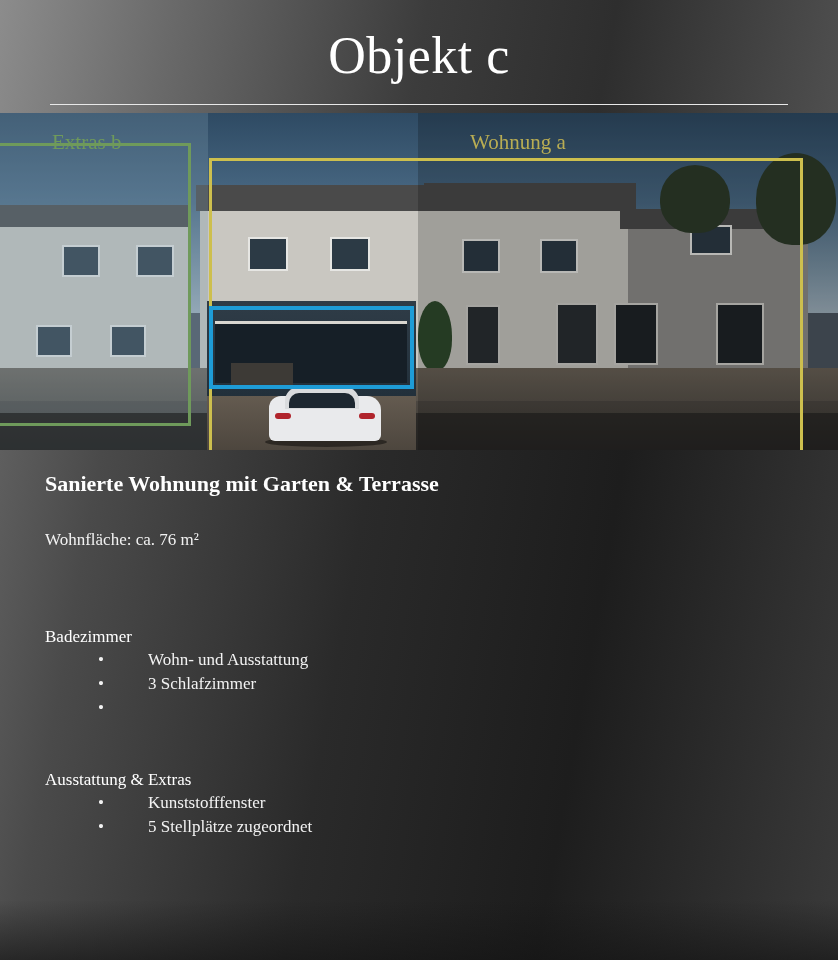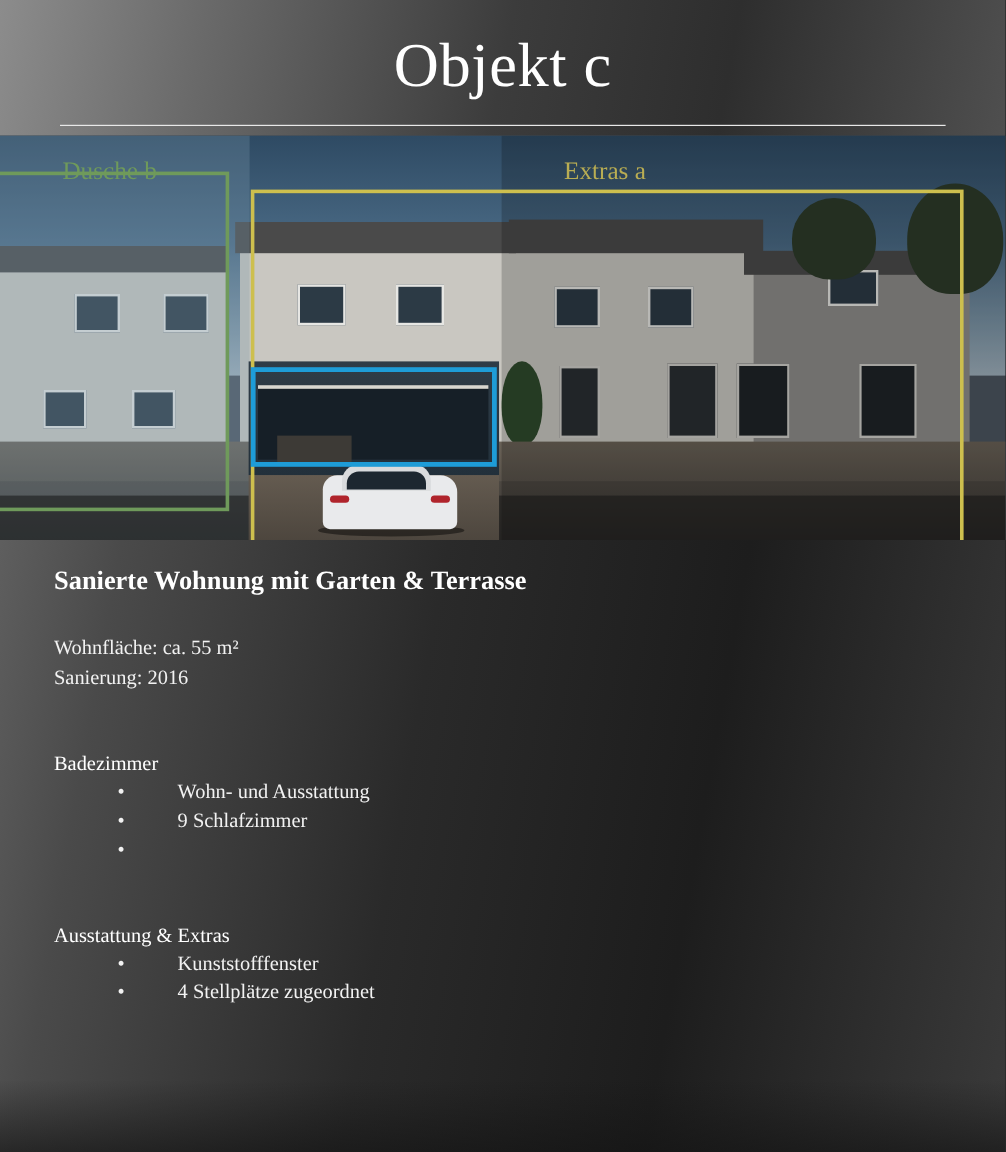--- a/index.html
+++ b/index.html
@@ -285,42 +285,41 @@
       <div class="car-roof"></div>
       <div class="car-glass"></div>
       <div class="car-light" style="left:68px;"></div>
       <div class="car-light" style="left:152px;"></div>
     </div>
 
     <div class="box box-b"></div>
     <div class="box box-a"></div>
     <div class="box box-c"></div>
 
-    <div class="box-label label-b">Dusche b</div>
-    <div class="box-label label-a">Extras a</div>
+    <div class="box-label label-b">Extras b</div>
+    <div class="box-label label-a">Wohnung a</div>
     <div class="box-label label-c">Objekt c</div>
   </div>
 
   <div class="content">
     <div class="subtitle">Sanierte Wohnung mit Garten &amp; Terrasse</div>
 
     <div class="facts">
-      <div>Wohnfläche: ca. 55 m²</div>
-      <div>Sanierung: 2016</div>
+      <div>Wohnfläche: ca. 76 m²</div>
     </div>
 
     <div class="sec-heading heading-aufteilung">Badezimmer</div>
     <ul class="bullets bullets-aufteilung">
       <li><span class="dot">•</span><span>Wohn- und Ausstattung</span></li>
-      <li><span class="dot">•</span><span>9 Schlafzimmer</span></li>
+      <li><span class="dot">•</span><span>3 Schlafzimmer</span></li>
       <li><span class="dot">•</span></li>
     </ul>
 
     <div class="sec-heading heading-ausstattung">Ausstattung &amp; Extras</div>
     <ul class="bullets bullets-ausstattung">
       <li><span class="dot">•</span><span>Kunststofffenster</span></li>
-      <li><span class="dot">•</span><span>4 Stellplätze zugeordnet</span></li>
+      <li><span class="dot">•</span><span>5 Stellplätze zugeordnet</span></li>
     </ul>
 
     <div class="fade-bottom"></div>
   </div>
 
 </div>
 
 </body></html>

